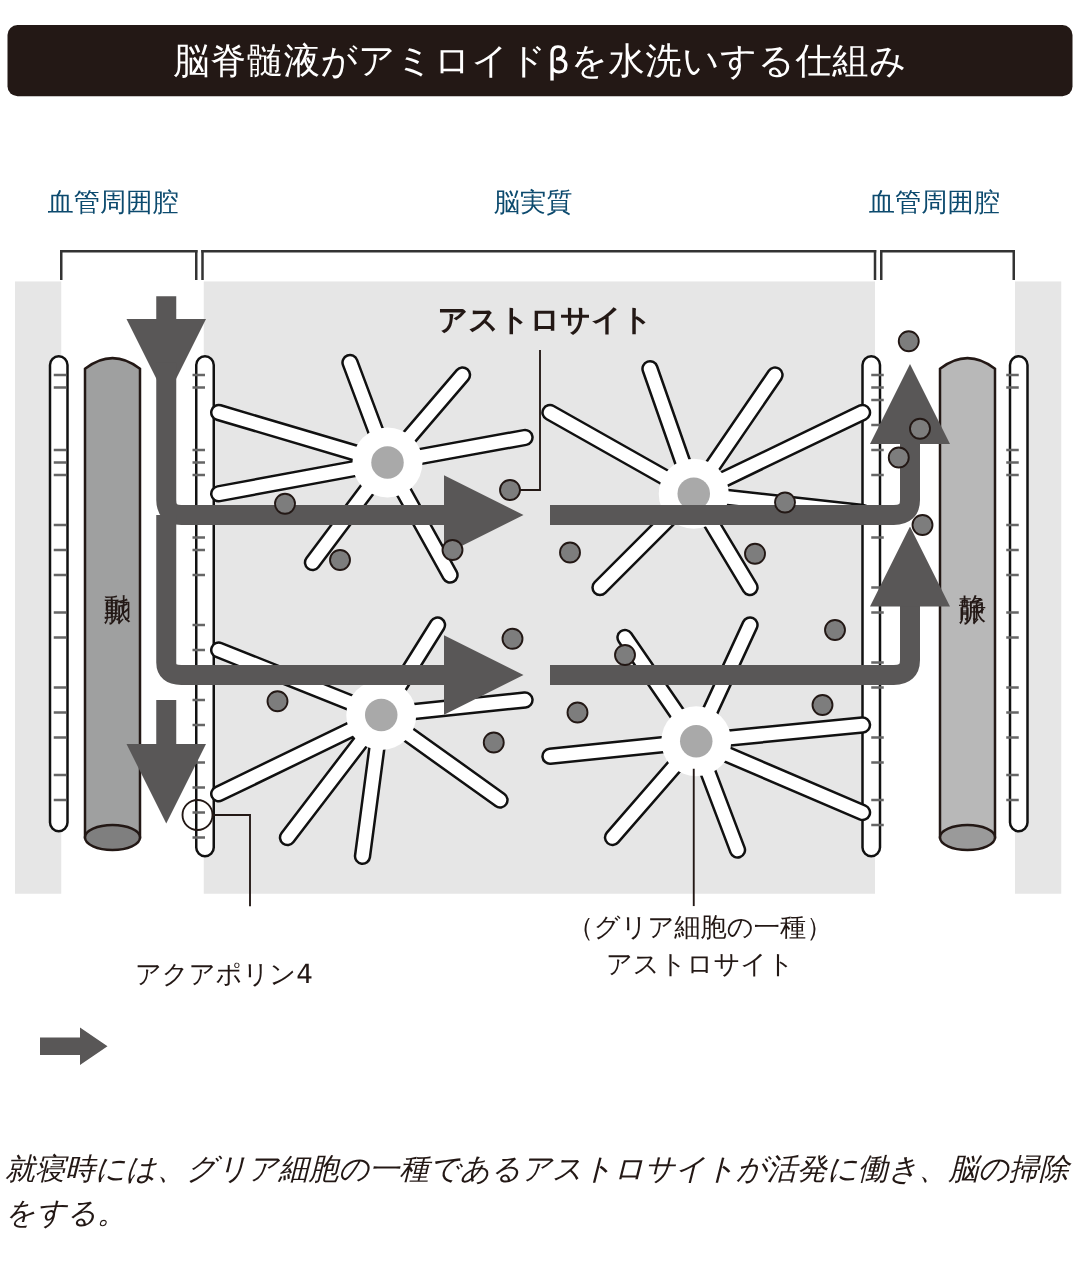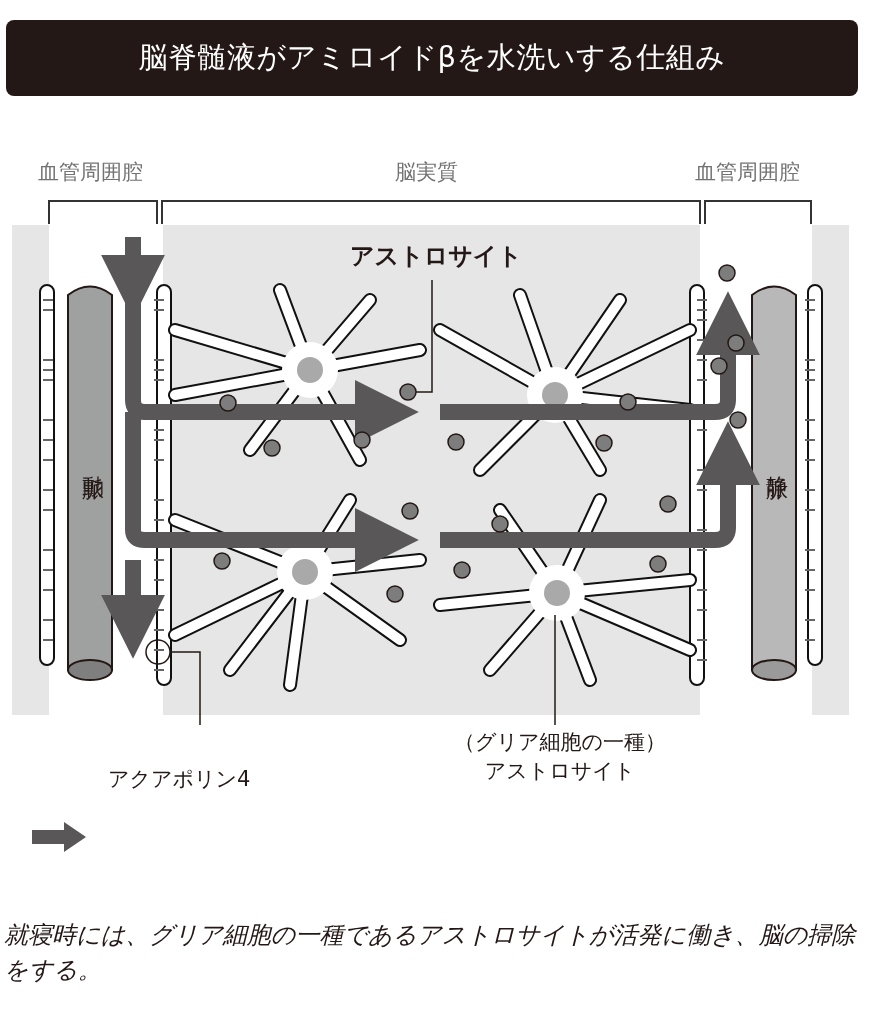--- a/index.html
+++ b/index.html
@@ -1,21 +1,21 @@
 <!DOCTYPE html>
 <html><head>
 <meta charset="utf-8">
 <style>
   html, body { margin:0; padding:0; background:#ffffff; }
   body { width:870px; height:1010px; position:relative; overflow:hidden;
          font-family: "DejaVu Sans", "Liberation Sans", sans-serif; color:#231815; }
-  .title-bar { position:absolute; left:6px; top:20px; width:852px; height:76px;
+  .title-bar { position:absolute; left:6px; top:20px; width:852px; height:57px;
                background:#231815; border-radius:8px; display:flex; align-items:center; justify-content:center; }
   .title-text { color:#ffffff; font-size:29px; letter-spacing:0.5px; }
-  .region-label { position:absolute; top:158px; font-size:21px; color:#737373; }
+  .region-label { position:absolute; top:148px; font-size:21px; color:#0c4a6e; }
   .bracket { position:absolute; top:200px; height:24px; border:2px solid #333; border-bottom:none; box-sizing:border-box; }
   svg.diagram { position:absolute; left:0; top:225px; }
   .callout { position:absolute; font-size:21px; color:#231815; text-align:center; line-height:1.4; }
   .legend { position:absolute; left:30px; top:820px; display:flex; align-items:center; gap:8px; }
   .legend-text { font-size:21px; }
   .caption { position:absolute; left:4px; top:918px; width:860px; font-size:24px; line-height:1.45;font-style:italic; }
   .vessel-label { position:absolute; font-size:22px; color:#231815; writing-mode:vertical-rl; letter-spacing:2px; }
   .amyloid-label { position:absolute; left:350px; top:240px; font-size:24px; font-weight:bold; color:#231815; }
 </style>
 </head>

